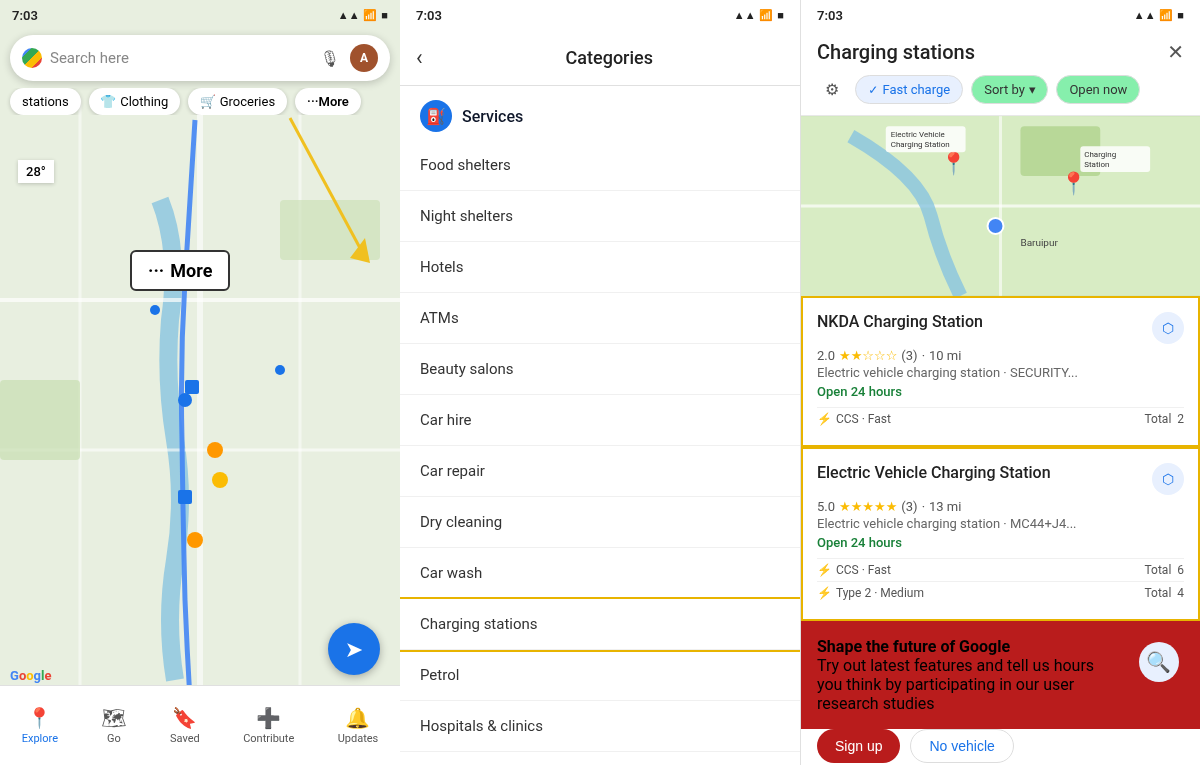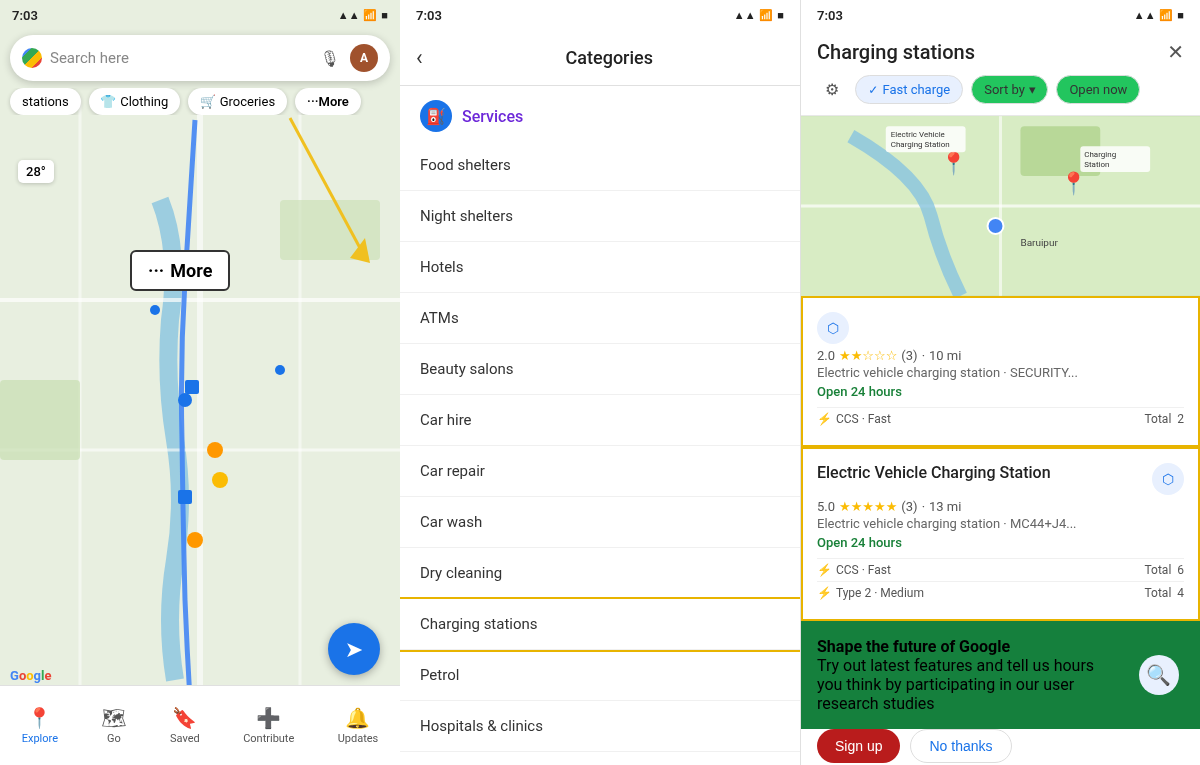--- a/index.html
+++ b/index.html
@@ -153,21 +153,21 @@
       top: 108px;
       left: 270px;
       z-index: 15;
     }
 
     .map-temp {
       position: absolute;
       top: 160px;
       left: 18px;
       background: white;
-      border-radius: 5px;
+      border-radius: 0;
       padding: 4px 8px;
       font-size: 13px;
       font-weight: 500;
       box-shadow: 0 1px 4px rgba(0,0,0,0.2);
       z-index: 10;
     }
 
     
     .bottom-nav {
       position: absolute;
@@ -285,21 +285,21 @@
       display: flex;
       align-items: center;
       justify-content: center;
       color: white;
       font-size: 16px;
     }
 
     .services-label {
       font-size: 16px;
       font-weight: 500;
-      color: #6d28d9;
+      color: #0f172a;
     }
 
     .category-item {
       background: white;
       padding: 16px 20px;
       font-size: 15px;
       color: #333;
       border-bottom: 1px solid #f0f0f0;
       cursor: pointer;
     }
@@ -366,21 +366,21 @@
     .filter-btn .check {
       color: #1a73e8;
       font-size: 12px;
     }
 
     .sort-btn, .open-btn {
       padding: 6px 12px;
       border-radius: 20px;
       border: 1px solid #ddd;
       font-size: 13px;
-      background: #22c55e;
+      background: #86efac;
       color: #333;
       cursor: pointer;
       display: flex;
       align-items: center;
       gap: 4px;
     }
 
     .filter-icon-btn {
       padding: 6px 8px;
       border: none;
@@ -490,22 +490,22 @@
 
     .bolt-icon {
       color: #1a73e8;
       font-size: 12px;
     }
 
     .promo-card {
       padding: 16px;
       display: flex;
       gap: 12px;
-      align-items: center;
-      background: #15803d;
+      align-items: flex-start;
+      background: #b91c1c;
     }
 
     .promo-actions {
       padding: 0 16px 16px;
       display: flex;
       gap: 10px;
     }
 
     .signup-btn {
       background: #b91c1c;
@@ -662,22 +662,22 @@
   </div>
 
   <div class="category-section">
     <div class="category-item">Food shelters</div>
     <div class="category-item">Night shelters</div>
     <div class="category-item">Hotels</div>
     <div class="category-item">ATMs</div>
     <div class="category-item">Beauty salons</div>
     <div class="category-item">Car hire</div>
     <div class="category-item">Car repair</div>
+    <div class="category-item">Dry cleaning</div>
     <div class="category-item">Car wash</div>
-    <div class="category-item">Dry cleaning</div>
     <div class="category-item highlighted">Charging stations</div>
     <div class="category-item">Petrol</div>
     <div class="category-item">Hospitals &amp; clinics</div>
     <div class="category-item">Post</div>
 
   </div>
 </div>
 
 <div class="panel-results">
 
@@ -736,20 +736,21 @@
         <text x="284" y="51" font-size="8" fill="#333">Station</text>
         <text x="220" y="130" font-size="10" fill="#444">Baruipur</text>
       </svg>
     </div>
   </div>
 
   <div class="results-list">
 
     <div class="result-card highlighted">
       <div class="result-card-header">
+        <span class="result-name">NKDA Charging Station</span>
         <div class="result-nav-icon">⬡</div>
       </div>
       <div class="result-rating">
         <span>2.0</span>
         <span class="stars">★★☆☆☆</span>
         <span>(3)</span>
         <span>·</span>
         <span>10 mi</span>
       </div>
       <div class="result-desc">Electric vehicle charging station · SECURITY...</div>
@@ -801,17 +802,17 @@
       <div style="width:50px;height:50px;flex-shrink:0;">
         <svg viewBox="0 0 50 50" xmlns="http://www.w3.org/2000/svg">
           <circle cx="25" cy="25" r="20" fill="#e8f0fe"></circle>
           <text x="25" y="32" font-size="20" text-anchor="middle">🔍</text>
         </svg>
       </div>
     </div>
 
     <div class="promo-actions">
       <button class="signup-btn">Sign up</button>
-      <button class="nothanks-btn">No thanks</button>
+      <button class="nothanks-btn">No vehicle</button>
     </div>
 
   </div>
 </div>
 
 </body></html>

